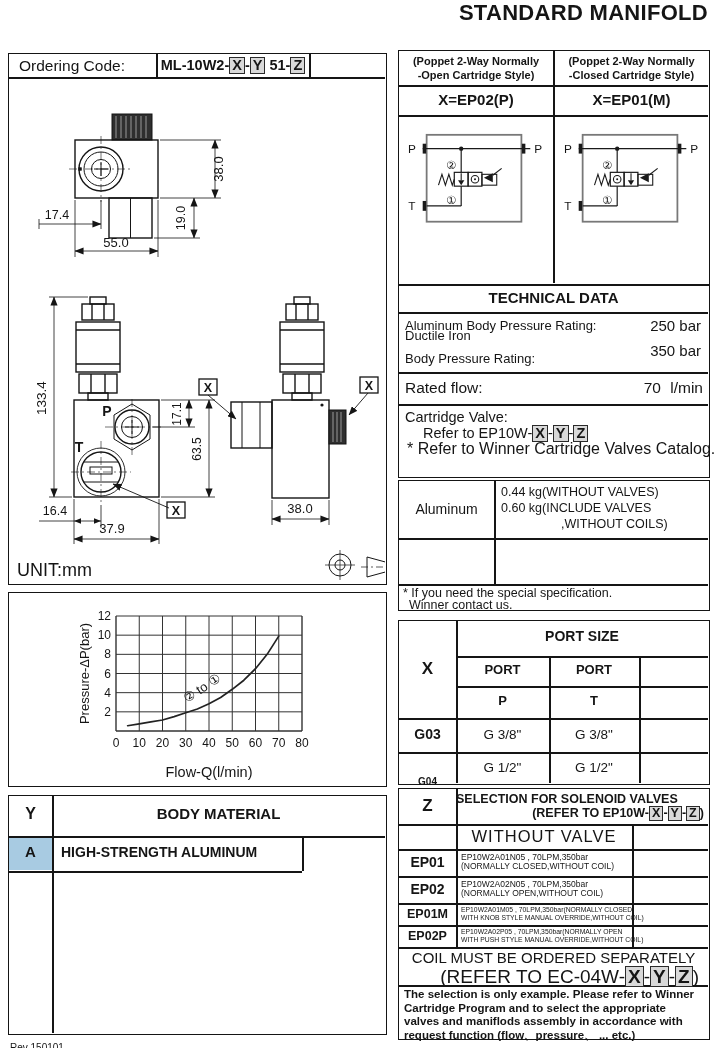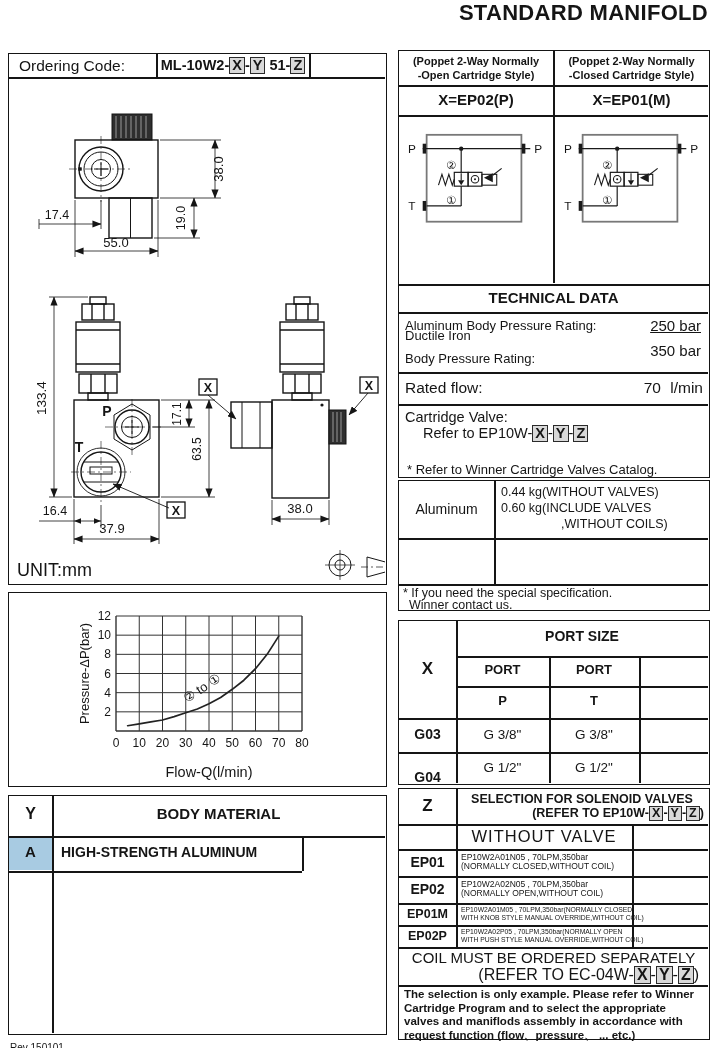--- a/index.html
+++ b/index.html
@@ -303,32 +303,32 @@
       <text x="13" y="96" font-size="12" text-anchor="middle">T</text>
       <text x="53" y="54.5" font-size="11.5" text-anchor="middle">②</text>
       <text x="53" y="90.5" font-size="11.5" text-anchor="middle">①</text>
     </svg>
   </div>
 
   <div class="box" style="left:398px;top:285px;width:312px;height:193px;">
     <div class="txt b c" style="left:0;top:4px;width:309px;font-size:15px;">TECHNICAL DATA</div>
     <div class="hline" style="left:0;top:26px;width:309px;"></div>
     <div class="txt" style="left:6px;top:33px;font-size:13px;">Aluminum Body Pressure Rating:</div>
-    <div class="txt" style="right:8px;top:32px;font-size:15px;text-decoration:underline;">250 bar</div>
+    <div class="txt" style="right:8px;top:32px;font-size:15px;">250 bar</div>
     <div class="txt" style="left:6px;top:43px;font-size:13px;">Ductile Iron</div>
     <div class="txt" style="left:6px;top:66px;font-size:13px;">Body Pressure Rating:</div>
     <div class="txt" style="right:8px;top:57px;font-size:15px;">350 bar</div>
     <div class="hline" style="left:0;top:86px;width:309px;"></div>
     <div class="txt" style="left:6px;top:93px;font-size:15.5px;">Rated flow:</div>
     <div class="txt" style="right:48px;top:93px;font-size:15.5px;">70</div>
     <div class="txt" style="right:6px;top:93px;font-size:15.5px;">l/min</div>
     <div class="hline" style="left:0;top:118px;width:309px;"></div>
     <div class="txt" style="left:6px;top:123px;font-size:14.5px;">Cartridge Valve:</div>
     <div class="txt" style="left:24px;top:139px;font-size:14.5px;"><span>Refer to EP10W-</span><span class="tok" style="background: rgb(217, 217, 217);">X</span><span>-</span><span class="tok" style="background: rgb(217, 217, 217);">Y</span><span>-</span><span class="tok" style="background: rgb(217, 217, 217);">Z</span></div>
-    <div class="txt" style="left:8px;top:177px;font-size:13px;">* Refer to Winner Cartridge Valves Catalog.</div>
+    <div class="txt" style="left:8px;top:154px;font-size:16px;">* Refer to Winner Cartridge Valves Catalog.</div>
   </div>
 
   <div class="box" style="left:398px;top:480px;width:312px;height:131px;">
     <div class="vline" style="left:95px;top:0;height:103px;"></div>
     <div class="hline" style="left:0;top:57px;width:309px;"></div>
     <div class="hline" style="left:0;top:103px;width:309px;"></div>
     <div class="txt c" style="left:0;top:21px;width:95px;font-size:14px;">Aluminum</div>
     <div class="txt" style="left:102px;top:4px;font-size:12.5px;">0.44  kg(WITHOUT VALVES)</div>
     <div class="txt" style="left:102px;top:20px;font-size:12.5px;">0.60  kg(INCLUDE VALVES</div>
     <div class="txt" style="left:162px;top:36px;font-size:12.5px;">,WITHOUT COILS)</div>
@@ -346,38 +346,38 @@
     <div class="hline" style="left:0;top:131px;width:309px;"></div>
     <div class="txt b c" style="left:0;top:38px;width:57px;font-size:17px;">X</div>
     <div class="txt b c" style="left:57px;top:8px;width:252px;font-size:14px;">PORT SIZE</div>
     <div class="txt b c" style="left:57px;top:42px;width:93px;font-size:13px;">PORT</div>
     <div class="txt b c" style="left:150px;top:42px;width:90px;font-size:13px;">PORT</div>
     <div class="txt b c" style="left:57px;top:73px;width:93px;font-size:13px;">P</div>
     <div class="txt b c" style="left:150px;top:73px;width:90px;font-size:13px;">T</div>
     <div class="txt b c" style="left:0;top:106px;width:57px;font-size:14px;">G03</div>
     <div class="txt c" style="left:57px;top:106px;width:93px;font-size:13.5px;">G 3/8"</div>
     <div class="txt c" style="left:150px;top:106px;width:90px;font-size:13.5px;">G 3/8"</div>
-    <div class="txt b c" style="left:0;top:149px;width:57px;font-size:14px;">G04</div>
+    <div class="txt b c" style="left:0;top:155px;width:57px;font-size:10px;">G04</div>
     <div class="txt c" style="left:57px;top:139px;width:93px;font-size:13.5px;">G 1/2"</div>
     <div class="txt c" style="left:150px;top:139px;width:90px;font-size:13.5px;">G 1/2"</div>
   </div>
 
   <div class="box" style="left:398px;top:788px;width:312px;height:252px;">
     <div class="vline" style="left:57px;top:0;height:158px;"></div>
     <div class="vline" style="left:233px;top:35px;height:123px;"></div>
     <div class="hline" style="left:0;top:35px;width:309px;"></div>
     <div class="hline" style="left:0;top:60px;width:309px;"></div>
     <div class="hline" style="left:0;top:87px;width:309px;"></div>
     <div class="hline" style="left:0;top:114px;width:309px;"></div>
     <div class="hline" style="left:0;top:136px;width:309px;"></div>
     <div class="hline" style="left:0;top:158px;width:309px;"></div>
     <div class="hline" style="left:0;top:196px;width:309px;"></div>
 
     <div class="txt b c" style="left:0;top:7px;width:57px;font-size:17px;">Z</div>
-    <div class="txt b c" style="left:57px;top:3px;width:252px;font-size:12.5px;">SELECTION FOR SOLENOID VALVES</div>
+    <div class="txt b c" style="left:57px;top:3px;width:220px;font-size:12.5px;">SELECTION FOR SOLENOID VALVES</div>
     <div class="txt b c" style="left:57px;top:17px;width:292px;font-size:12.5px;margin-left:16px;"><span>(REFER TO EP10W-</span><span class="tok" style="background: rgb(217, 217, 217);">X</span><span>-</span><span class="tok" style="background: rgb(217, 217, 217);">Y</span><span>-</span><span class="tok" style="background: rgb(217, 217, 217);">Z</span><span>)</span></div>
 
     <div class="txt c" style="left:57px;top:38px;width:176px;font-size:16.5px;letter-spacing:1px;">WITHOUT VALVE</div>
 
     <div class="txt b c" style="left:0;top:66px;width:57px;font-size:14px;">EP01</div>
     <div class="txt" style="left:62px;top:64px;font-size:8.5px;">EP10W2A01N05 , 70LPM,350bar</div>
     <div class="txt" style="left:62px;top:73px;font-size:8.5px;">(NORMALLY CLOSED,WITHOUT COIL)</div>
 
     <div class="txt b c" style="left:0;top:93px;width:57px;font-size:14px;">EP02</div>
     <div class="txt" style="left:62px;top:91px;font-size:8.5px;">EP10W2A02N05 , 70LPM,350bar</div>
@@ -385,20 +385,20 @@
 
     <div class="txt b c" style="left:0;top:118px;width:57px;font-size:12.5px;">EP01M</div>
     <div class="txt" style="left:62px;top:117px;font-size:6.8px;">EP10W2A01M05 , 70LPM,350bar(NORMALLY CLOSED</div>
     <div class="txt" style="left:62px;top:125px;font-size:6.8px;">WITH KNOB STYLE MANUAL OVERRIDE,WITHOUT COIL)</div>
 
     <div class="txt b c" style="left:0;top:140px;width:57px;font-size:12.5px;">EP02P</div>
     <div class="txt" style="left:62px;top:139px;font-size:6.8px;">EP10W2A02P05 , 70LPM,350bar(NORMALLY OPEN</div>
     <div class="txt" style="left:62px;top:147px;font-size:6.8px;">WITH PUSH STYLE MANUAL OVERRIDE,WITHOUT COIL)</div>
 
     <div class="txt c" style="left:0;top:161px;width:309px;font-size:15px;">COIL MUST BE ORDERED SEPARATELY</div>
-    <div class="txt" style="right:10px;top:177px;font-size:16px;"><span>(REFER TO EC-04W-</span><span class="tok" style="background: rgb(217, 217, 217);">X</span><span>-</span><span class="tok" style="background: rgb(217, 217, 217);">Y</span><span>-</span><span class="tok" style="background: rgb(217, 217, 217);">Z</span><span>)</span></div>
+    <div class="txt" style="right:10px;top:177px;font-size:19px;"><span>(REFER TO EC-04W-</span><span class="tok" style="background: rgb(217, 217, 217);">X</span><span>-</span><span class="tok" style="background: rgb(217, 217, 217);">Y</span><span>-</span><span class="tok" style="background: rgb(217, 217, 217);">Z</span><span>)</span></div>
 
     <div style="position:absolute;left:5px;top:199px;width:300px;font-size:11.5px;font-weight:bold;line-height:13.5px;">The selection is only example. Please refer to Winner Cartridge Program and to select the appropriate valves and maniflods assembly in accordance with request function (flow、pressure、 ... etc.)</div>
   </div>
 
   <div class="txt" style="left:10px;top:1042px;font-size:10px;">Rev 150101</div>
 
 </div>
 
 </body></html>

